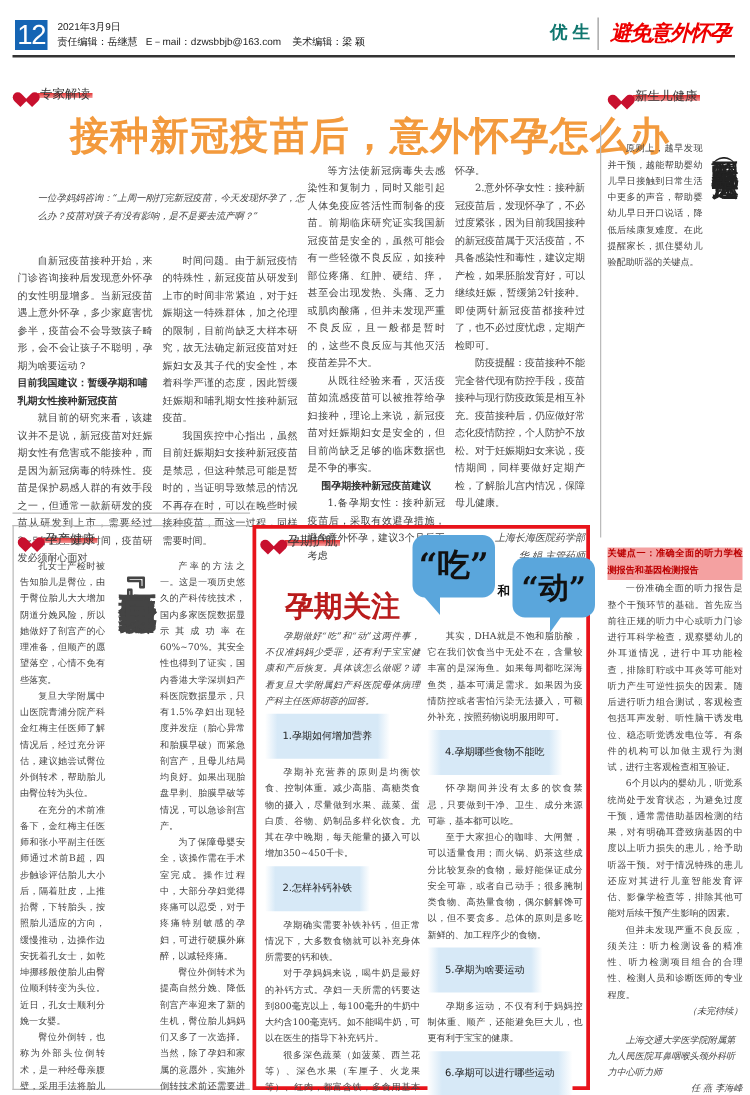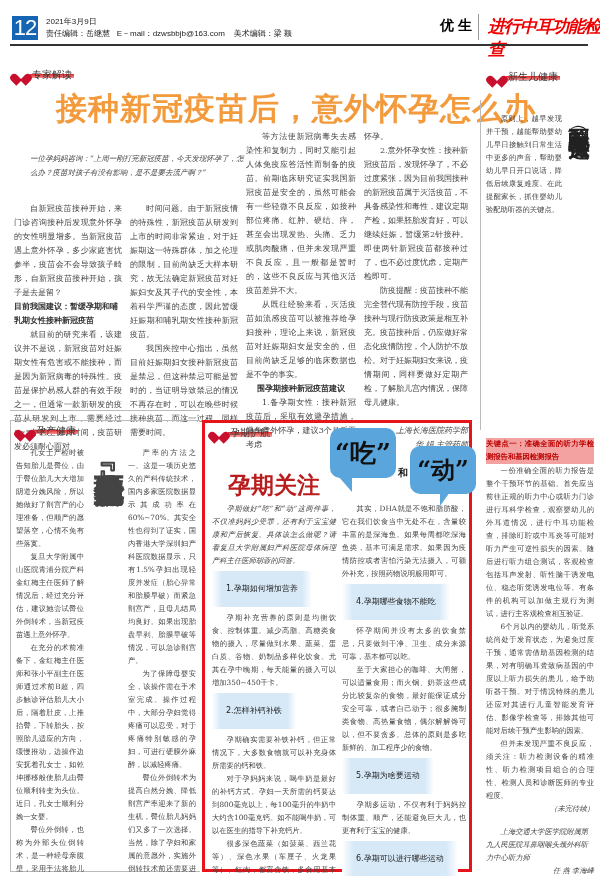--- a/index.html
+++ b/index.html
@@ -2,21 +2,21 @@
 <html><head>
 <meta charset="utf-8">
 <style>
 *{box-sizing:border-box;margin:0;padding:0}
 html,body{width:600px;height:876px;background:#fff;overflow:hidden}
 body{position:relative;font-family:"DejaVu Serif","Liberation Serif",serif;color:#333}
 .abs{position:absolute}
 .hdr-page{left:12px;top:16px;width:26px;height:24px;background:#1565b4;color:#fff;font-family:"Liberation Sans",sans-serif;font-size:22px;line-height:24px;text-align:center;letter-spacing:-1px}
 .hdr-meta{left:46px;top:16px;font-family:"Liberation Sans",sans-serif;font-size:8px;line-height:12px;color:#222}
 .hdr-rule{left:10px;top:44px;width:578px;height:2px;background:#333}
-.hdr-sec{left:440px;top:17px;font-family:"DejaVu Sans",sans-serif;font-weight:bold;font-size:14px;letter-spacing:4px;color:#000000}
+.hdr-sec{left:440px;top:17px;font-family:"DejaVu Sans",sans-serif;font-weight:bold;font-size:14px;letter-spacing:4px;color:#0f766e}
 .hdr-div{left:478px;top:14px;width:1px;height:26px;background:#999}
 .hdr-logo{left:488px;top:15px;font-family:"DejaVu Serif",serif;font-weight:bold;font-style:italic;font-size:17px;color:#e00;letter-spacing:-1px}
 .tag{display:flex;align-items:center;font-family:"DejaVu Sans",sans-serif;font-size:10px;color:#333}
 .tag .heart{width:14px;height:12px;position:relative;margin-right:2px}
 .tag .heart:before,.tag .heart:after{content:"";position:absolute;top:0;width:8px;height:11px;background:#c8102e;border-radius:8px 8px 0 0}
 .tag .heart:before{left:6px;transform:rotate(45deg);transform-origin:0 100%}
 .tag .heart:after{left:0;transform:rotate(-45deg);transform-origin:100% 100%}
 .tag .lbl{background:linear-gradient(to bottom,transparent 45%,#e03030 45%,#f7a0a0 75%,transparent 75%);padding:0 2px}
 .headline{left:56px;top:88px;font-family:"DejaVu Sans",sans-serif;font-weight:bold;font-size:31px;color:#f39a3d;letter-spacing:1px;white-space:nowrap}
 .lead{left:30px;top:152px;width:215px;font-size:7.5px;line-height:14px;color:#444;font-style:italic}
@@ -35,32 +35,32 @@
 </head>
 <body>
 
 <div class="abs hdr-page">12</div>
 <div class="abs hdr-meta">
   <div>2021年3月9日</div>
   <div style="white-space:pre">责任编辑：岳继慧   E－mail：dzwsbbjb@163.com    美术编辑：梁 颖</div>
 </div>
 <div class="abs hdr-sec">优生</div>
 <div class="abs hdr-div"></div>
-<div class="abs hdr-logo">进行中耳功能检查</div>
+<div class="abs hdr-logo">避免意外怀孕</div>
 <div class="abs hdr-rule"></div>
 
 <div class="abs tag" style="left:14px;top:68px">
   <span class="heart"></span>
   <span class="lbl">专家解读</span>
 </div>
 <div class="abs headline">接种新冠疫苗后，意外怀孕怎么办</div>
 <div class="abs lead">一位孕妈妈咨询：“上周一刚打完新冠疫苗，今天发现怀孕了，怎么办？疫苗对孩子有没有影响，是不是要去流产啊？”</div>
 
 <div class="abs col" style="left:14px;top:202px;width:108px">
-  <p>自新冠疫苗接种开始，来门诊咨询接种后发现意外怀孕的女性明显增多。当新冠疫苗遇上意外怀孕，多少家庭害忧参半，疫苗会不会导致孩子畸形，自新冠疫苗接种开始，孩子是去是留？</p>
+  <p>自新冠疫苗接种开始，来门诊咨询接种后发现意外怀孕的女性明显增多。当新冠疫苗遇上意外怀孕，多少家庭害忧参半，疫苗会不会导致孩子畸形，会不会让孩子不聪明，孕期为啥要运动？</p>
   <p class="sub" style="text-align:left">目前我国建议：暂缓孕期和哺乳期女性接种新冠疫苗</p>
   <p>就目前的研究来看，该建议并不是说，新冠疫苗对妊娠期女性有危害或不能接种，而是因为新冠病毒的特殊性。疫苗是保护易感人群的有效手段之一，但通常一款新研发的疫苗从研发到上市，需要经过3~5年甚至更长时间，疫苗研发必须耐心面对</p>
 </div>
 <div class="abs col" style="left:130px;top:202px;width:108px">
   <p>时间问题。由于新冠疫情的特殊性，新冠疫苗从研发到上市的时间非常紧迫，对于妊娠期这一特殊群体，加之伦理的限制，目前尚缺乏大样本研究，故无法确定新冠疫苗对妊娠妇女及其子代的安全性，本着科学严谨的态度，因此暂缓妊娠期和哺乳期女性接种新冠疫苗。</p>
   <p>我国疾控中心指出，虽然目前妊娠期妇女接种新冠疫苗是禁忌，但这种禁忌可能是暂时的，当证明导致禁忌的情况不再存在时，可以在晚些时候接种疫苗，而这一过程，同样需要时间。</p>
 </div>
 <div class="abs col" style="left:246px;top:130px;width:110px">
   <p>等方法使新冠病毒失去感染性和复制力，同时又能引起人体免疫应答活性而制备的疫苗。前期临床研究证实我国新冠疫苗是安全的，虽然可能会有一些轻微不良反应，如接种部位疼痛、红肿、硬结、痒，甚至会出现发热、头痛、乏力或肌肉酸痛，但并未发现严重不良反应，且一般都是暂时的，这些不良反应与其他灭活疫苗差异不大。</p>
   <p>从既往经验来看，灭活疫苗如流感疫苗可以被推荐给孕妇接种，理论上来说，新冠疫苗对妊娠期妇女是安全的，但目前尚缺乏足够的临床数据也是不争的事实。</p>
@@ -97,21 +97,21 @@
 </div>
 
 <div class="abs" style="left:10px;top:420px;width:190px;height:452px;border:1px solid #bbb;border-right:none"></div>
 <div class="abs tag" style="left:18px;top:424px">
   <span class="heart"></span>
   <span class="lbl">孕产健康</span>
 </div>
 <div class="abs vtitle" style="left:92px;top:452px;height:400px;font-size:30px;line-height:34px;font-weight:bold;color:#444">巧助臀位胎儿『华丽转身』</div>
 <div class="abs col" style="left:16px;top:446px;width:68px;font-size:7.3px;line-height:13px">
   <p>孔女士产检时被告知胎儿是臀位，由于臀位胎儿大大增加阴道分娩风险，所以她做好了剖宫产的心理准备，但顺产的愿望落空，心情不免有些落寞。</p>
-  <p>复旦大学附属中山医院青浦分院产科金红梅主任医师了解情况后，经过充分评估，建议她尝试臀位外倒转术，当新冠疫苗遇上意外怀孕。</p>
+  <p>复旦大学附属中山医院青浦分院产科金红梅主任医师了解情况后，经过充分评估，建议她尝试臀位外倒转术，帮助胎儿由臀位转为头位。</p>
   <p>在充分的术前准备下，金红梅主任医师和张小平副主任医师通过术前B超，四步触诊评估胎儿大小后，隔着肚皮，上推抬臀，下转胎头，按照胎儿适应的方向，缓慢推动，边操作边安抚着孔女士，如乾坤挪移般使胎儿由臀位顺利转变为头位。近日，孔女士顺利分娩一女婴。</p>
   <p>臀位外倒转，也称为外部头位倒转术，是一种经母亲腹壁，采用手法将胎儿从“臀先露”转为“头先露”的操作，是提高自然分娩率、有效降低剖宫</p>
 </div>
 <div class="abs col" style="left:128px;top:446px;width:68px;font-size:7.3px;line-height:13px">
   <p>产率的方法之一。这是一项历史悠久的产科传统技术，国内多家医院数据显示其成功率在60%~70%。其安全性也得到了证实，国内香港大学深圳妇产科医院数据显示，只有1.5%孕妇出现轻度并发症（胎心异常和胎膜早破）而紧急剖宫产，且母儿结局均良好。如果出现胎盘早剥、胎膜早破等情况，可以急诊剖宫产。</p>
   <p>为了保障母婴安全，该操作需在手术室完成。操作过程中，大部分孕妇觉得疼痛可以忍受，对于疼痛特别敏感的孕妇，可进行硬膜外麻醉，以减轻疼痛。</p>
   <p>臀位外倒转术为提高自然分娩、降低剖宫产率迎来了新的生机，臀位胎儿妈妈们又多了一次选择。当然，除了孕妇和家属的意愿外，实施外倒转技术前还需要进行仔细评估，排除禁忌证。</p>
 
 </div>
 

